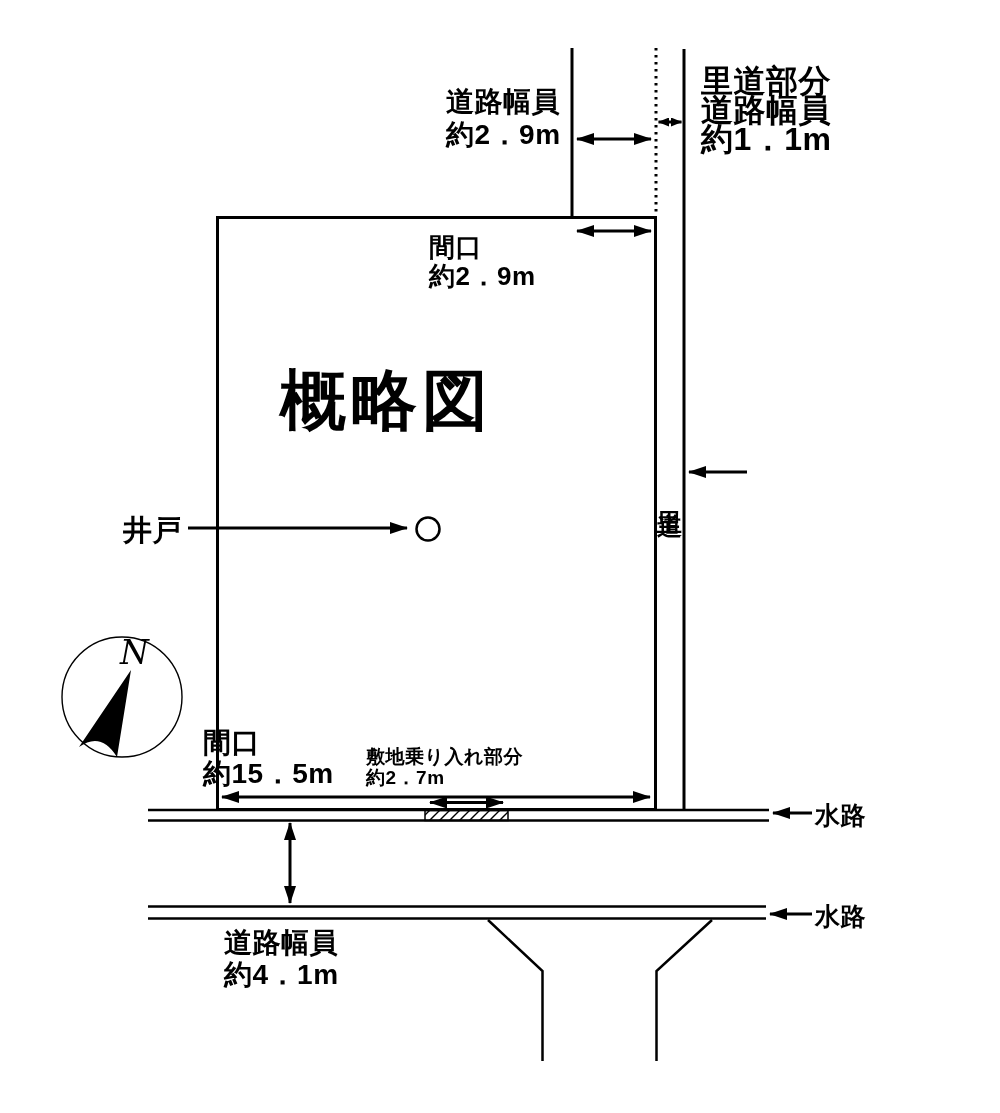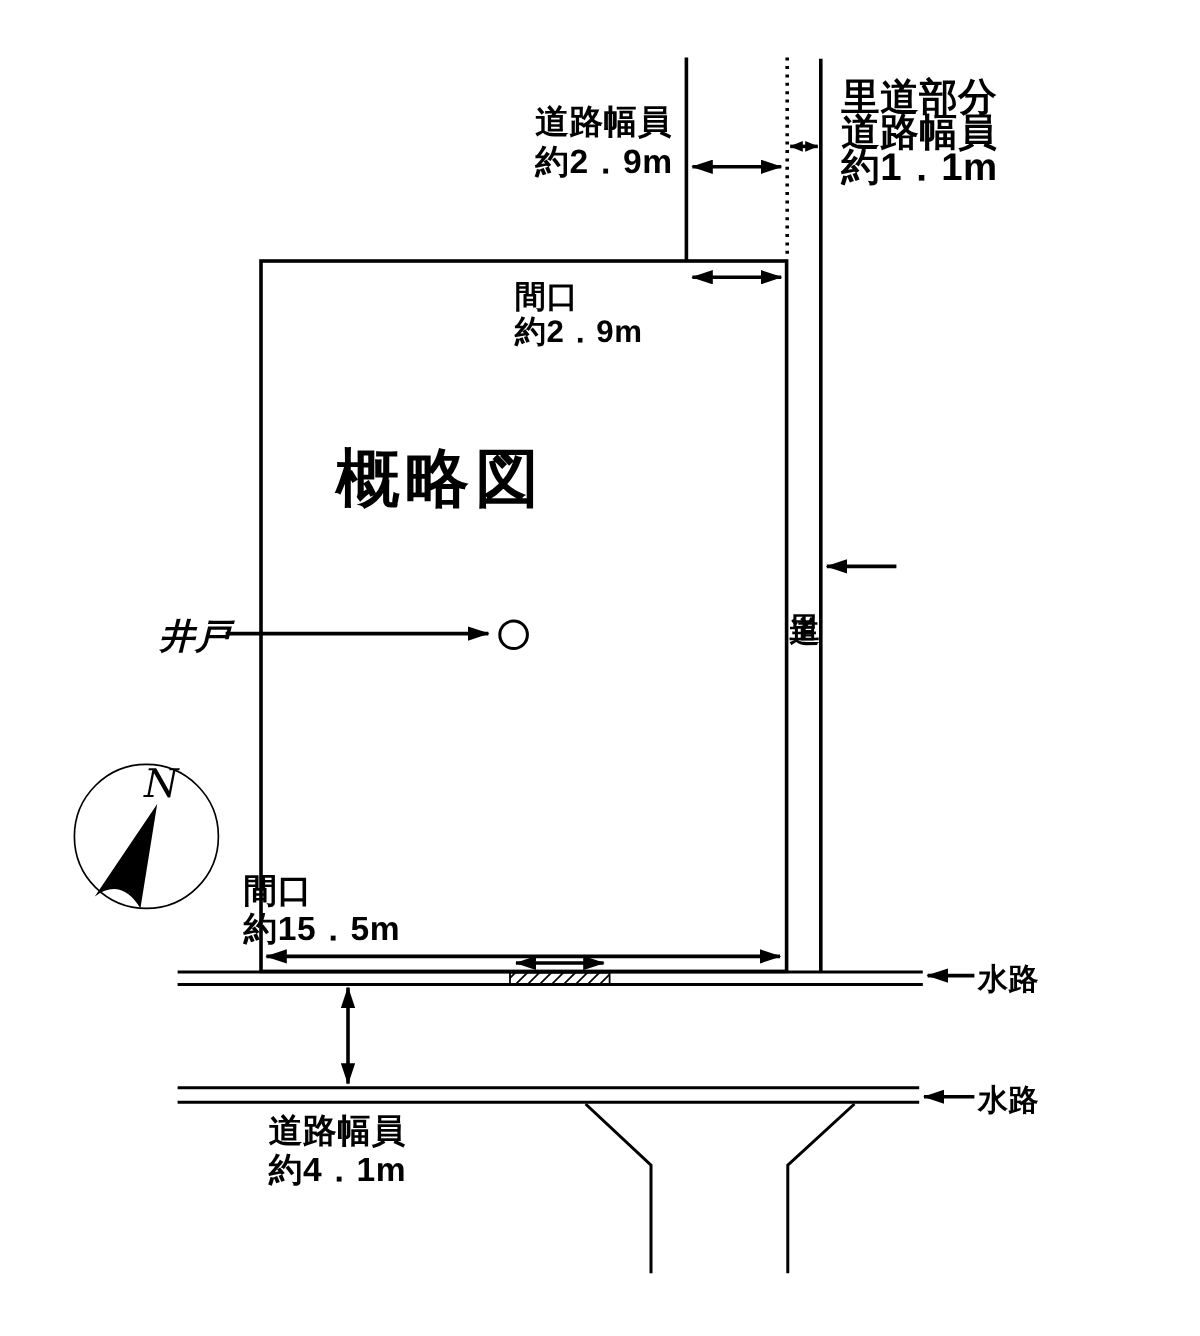--- a/index.html
+++ b/index.html
@@ -10,22 +10,22 @@
   }
   .linework{position:absolute;left:0;top:0;}
   .lbl{
     position:absolute;white-space:pre-line;color:#000;
     font-weight:600;letter-spacing:0.5px;
   }
   .lbl.center{}
   .road-width-top{left:446px;top:85px;font-size:28px;line-height:33px;}
   .satomichi-part{left:701px;top:67px;font-size:32px;line-height:29px;}
   .maguchi-top{left:429px;top:233px;width:160px;font-size:26px;line-height:29px;}
-  .main-title{left:280px;top:364px;width:300px;font-size:53px;font-weight:700;letter-spacing:5px;line-height:72px;}
-  .ido{left:133px;top:511px;font-size:29px;font-style:italic;}
+  .main-title{left:280px;top:364px;width:300px;font-size:66px;font-weight:700;letter-spacing:5px;line-height:72px;}
+  .ido{left:123px;top:511px;font-size:29px;}
   .satomichi-vert{left:654px;top:492px;font-size:25px;writing-mode:vertical-rl;text-orientation:upright;letter-spacing:2px;}
   .kenchiku-note{left:749px;top:443px;width:212px;font-size:23px;line-height:26px;}
   .maguchi-bottom{left:203px;top:727px;width:160px;font-size:28px;line-height:31px;}
   .norie{left:366px;top:746px;width:182px;font-size:19px;line-height:21px;font-weight:600;}
   .suiro-top{left:815px;top:799px;font-size:25px;}
   .suiro-bottom{left:815px;top:900px;font-size:25px;}
   .road-width-bottom{left:224px;top:927px;width:122px;font-size:28px;line-height:32px;}
   .compass-n{left:120px;top:633px;font-size:33px;font-style:italic;font-weight:400;
     font-family:"DejaVu Serif","Liberation Serif",serif;}
 </style>
@@ -106,20 +106,22 @@
   <div class="lbl center main-title">概略図</div>
 
   <div class="lbl ido">井戸</div>
 
   <div class="lbl satomichi-vert">里道</div>
 
 
   <div class="lbl center maguchi-bottom">間口
 約15．5m</div>
 
+  <div class="lbl center norie">敷地乗り入れ部分
+約2．7m</div>
 
   <div class="lbl suiro-top">水路</div>
 
   <div class="lbl suiro-bottom">水路</div>
 
   <div class="lbl center road-width-bottom">道路幅員
 約4．1m</div>
 
   <div class="lbl compass-n">N</div>
 

